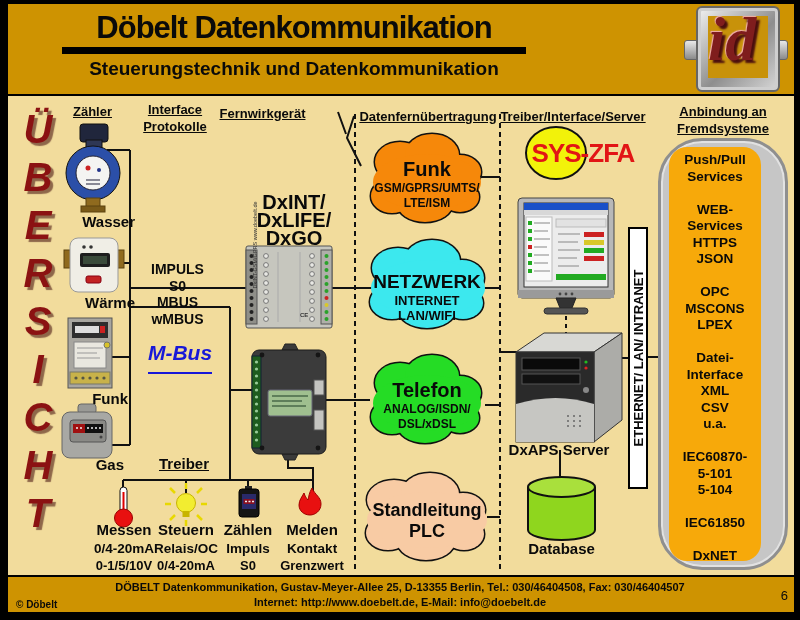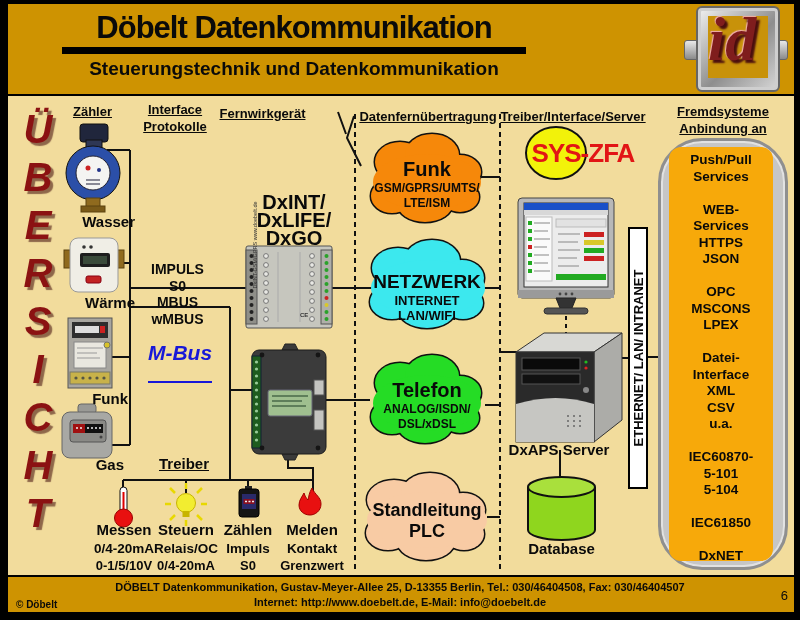--- a/index.html
+++ b/index.html
@@ -29,21 +29,21 @@
   .uebersicht span{display:block;height:48px;line-height:46px;font-size:40px;font-weight:bold;
       font-style:italic;color:#8B1212;text-shadow:3px 3px 1px rgba(60,8,8,.55);}
 
   .colhead{position:absolute;text-align:center;font-size:13px;font-weight:bold;line-height:17px;}
   .colhead div{text-decoration:underline;}
   .meter-label{position:absolute;text-align:right;font-size:15px;font-weight:bold;}
   .proto{position:absolute;left:130px;top:261px;width:95px;text-align:center;
          font-size:14px;font-weight:bold;line-height:16.5px;}
   .mbus{position:absolute;left:138px;top:341px;width:84px;text-align:center;}
   .mbus span{font-size:21px;font-weight:bold;font-style:italic;color:#1818D8;
-             border-bottom:2px solid #1818D8;padding-bottom:17px;}
+             border-bottom:2px solid #1818D8;padding-bottom:8px;}
   .dx-label{position:absolute;left:238px;top:193px;width:112px;text-align:center;
             font-size:20px;font-weight:bold;line-height:18px;}
   .inscription{position:absolute;left:252px;top:300px;width:110px;font-size:5.5px;color:#333;
                transform:rotate(-90deg);transform-origin:left top;text-align:center;}
   .ce{position:absolute;left:300px;top:312px;font-size:6px;color:#333;font-weight:bold;}
 
   .cloud-text{position:absolute;text-align:center;font-weight:bold;}
   .cloud-name{font-size:20px;line-height:23px;}
   .cloud-sub{font-size:12px;line-height:15px;}
 
@@ -51,22 +51,22 @@
           font-size:26px;font-weight:bold;letter-spacing:-1px;color:#E21515;}
   .dev-label{position:absolute;text-align:center;font-size:15px;font-weight:bold;}
   .eth-bar{position:absolute;left:628px;top:227px;width:20px;height:262px;background:#fff;
            border:2px solid #000;box-sizing:border-box;}
   .eth-text{position:absolute;left:50%;top:50%;transform:translate(-50%,-50%) rotate(-90deg);
             white-space:nowrap;font-size:13px;font-weight:bold;}
 
   .capsule{position:absolute;left:658px;top:138px;width:130px;height:432px;background:#C6C6C6;
            border:3px solid #8f8f8f;border-radius:44px;box-sizing:border-box;
            box-shadow:inset 0 0 0 2px #e2e2e2;}
-  .panel{position:absolute;left:669px;top:147px;width:104px;height:414px;background:#F7A90A;
-         border-radius:12px;padding-top:5px;box-sizing:border-box;}
+  .panel{position:absolute;left:669px;top:147px;width:92px;height:414px;background:#F7A90A;
+         border-radius:18px;padding-top:5px;box-sizing:border-box;}
   .panel-line{min-height:16.5px;line-height:16.5px;text-align:center;
               font-size:13.5px;font-weight:bold;}
 
   .prozess-title{position:absolute;left:146px;top:455px;width:76px;text-align:center;
                  font-size:15px;font-weight:bold;text-decoration:underline;}
   .pz-name{position:absolute;text-align:center;font-size:15px;font-weight:bold;top:521px;}
   .pz-sub1{position:absolute;text-align:center;font-size:13.5px;font-weight:bold;top:541px;}
   .pz-sub2{position:absolute;text-align:center;font-size:13px;font-weight:bold;top:558px;}
 
   .footer-line{position:absolute;left:60px;width:680px;text-align:center;
@@ -424,22 +424,22 @@
   <div class="colhead" style="left:205px;top:105px;width:115px;">
     <div>Fernwirkgerät</div>
   </div>
   <div class="colhead" style="left:355px;top:108px;width:146px;">
     <div>Datenfernübertragung</div>
   </div>
   <div class="colhead" style="left:500px;top:108px;width:146px;">
     <div>Treiber/Interface/Server</div>
   </div>
   <div class="colhead" style="left:655px;top:103px;width:136px;">
+    <div>Anbindung an</div>
     <div>Fremdsysteme</div>
-    <div>Anbindung an</div>
   </div>
 
   <div class="meter-label" style="left:55px;top:213px;width:80px;">Wasser</div>
   <div class="meter-label" style="left:55px;top:294px;width:80px;">Wärme</div>
   <div class="meter-label" style="left:48px;top:390px;width:80px;">Funk</div>
   <div class="meter-label" style="left:44px;top:456px;width:80px;">Gas</div>
 
   <div class="proto">
     <div>IMPULS</div>
     <div>S0</div>

